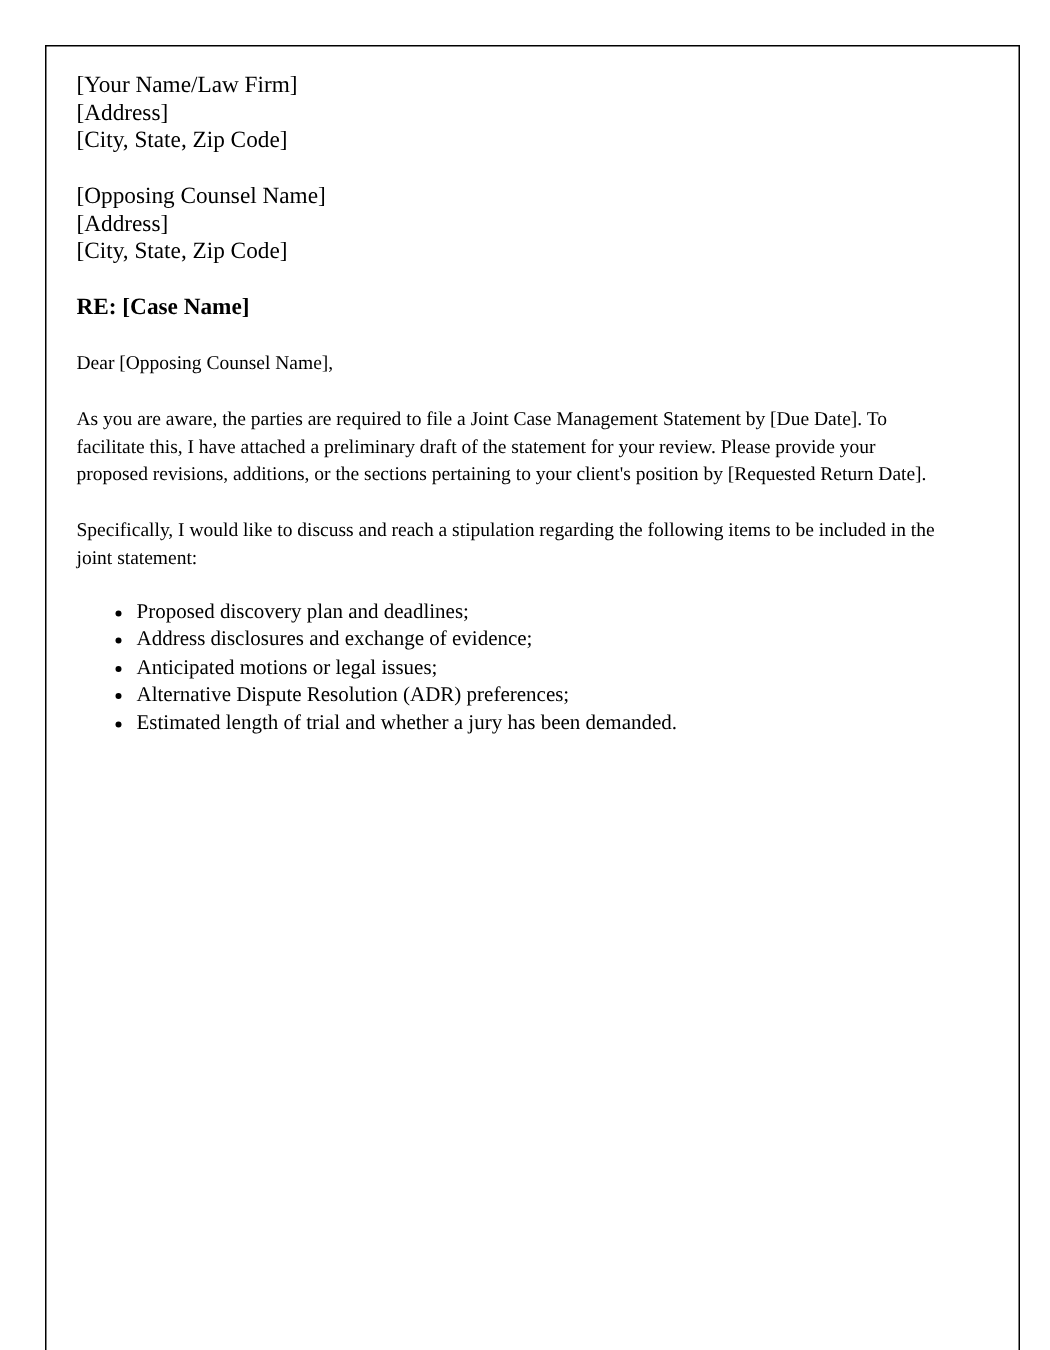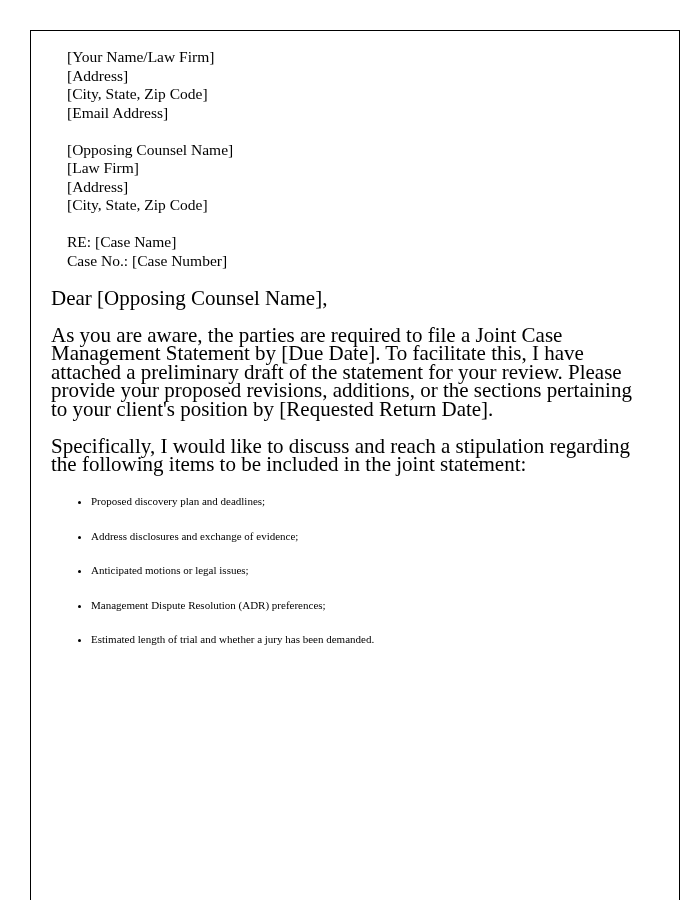--- a/index.html
+++ b/index.html
@@ -22,79 +22,74 @@
     height: 1200px; 
     box-sizing: border-box;
     border: 1.5px solid #000000;
     padding: 17px 46px 20px 20px;
     background: #ffffff;
   }
   .line {
     font-size: 15.5px;
     line-height: 18.5px;
     white-space: pre-wrap;
-    margin-left: 16px;
   }
   .block {
     margin: 0 0 18.5px 0;
   }
   .para {
-    font-size: 21px;
+    font-size: 13px;
     line-height: 18.5px;
     margin: 0 0 18.5px 0;
   }
   .bold {
-    font-weight: normal;
+    font-weight: bold;
   }
   ul.bullets {
     margin: 0 0 18.5px 0;
     padding: 0 0 0 40px;
     list-style-type: disc;
   }
   ul.bullets li {
-    font-size: 11px;
+    font-size: 14px;
     line-height: 18.5px;
-    margin-top: 16px;
   }
 </style>
 </head>
 <body>
 
 <div class="letter-frame">
 
   <div class="block">
     <div class="line">[Your Name/Law Firm]</div>
     <div class="line">[Address]</div>
     <div class="line">[City, State, Zip Code]</div>
-    <div class="line">[Email Address]</div>
   </div>
 
 
   <div class="block">
     <div class="line">[Opposing Counsel Name]</div>
-    <div class="line">[Law Firm]</div>
     <div class="line">[Address]</div>
     <div class="line">[City, State, Zip Code]</div>
   </div>
 
   <div class="block">
     <div class="line bold">RE: [Case Name]</div>
-    <div class="line bold">Case No.: [Case Number]</div>
   </div>
 
   <p class="para">Dear [Opposing Counsel Name],</p>
 
 
   <p class="para">As you are aware, the parties are required to file a Joint Case Management Statement by [Due Date]. To facilitate this, I have attached a preliminary draft of the statement for your review. Please provide your proposed revisions, additions, or the sections pertaining to your client's position by [Requested Return Date].</p>
 
   <p class="para">Specifically, I would like to discuss and reach a stipulation regarding the following items to be included in the joint statement:</p>
 
   <ul class="bullets">
     <li>Proposed discovery plan and deadlines;</li>
     <li>Address disclosures and exchange of evidence;</li>
     <li>Anticipated motions or legal issues;</li>
-    <li>Management Dispute Resolution (ADR) preferences;</li>
+    <li>Alternative Dispute Resolution (ADR) preferences;</li>
     <li>Estimated length of trial and whether a jury has been demanded.</li>
   </ul>
 
 
 
 </div>
 
 </body></html>

